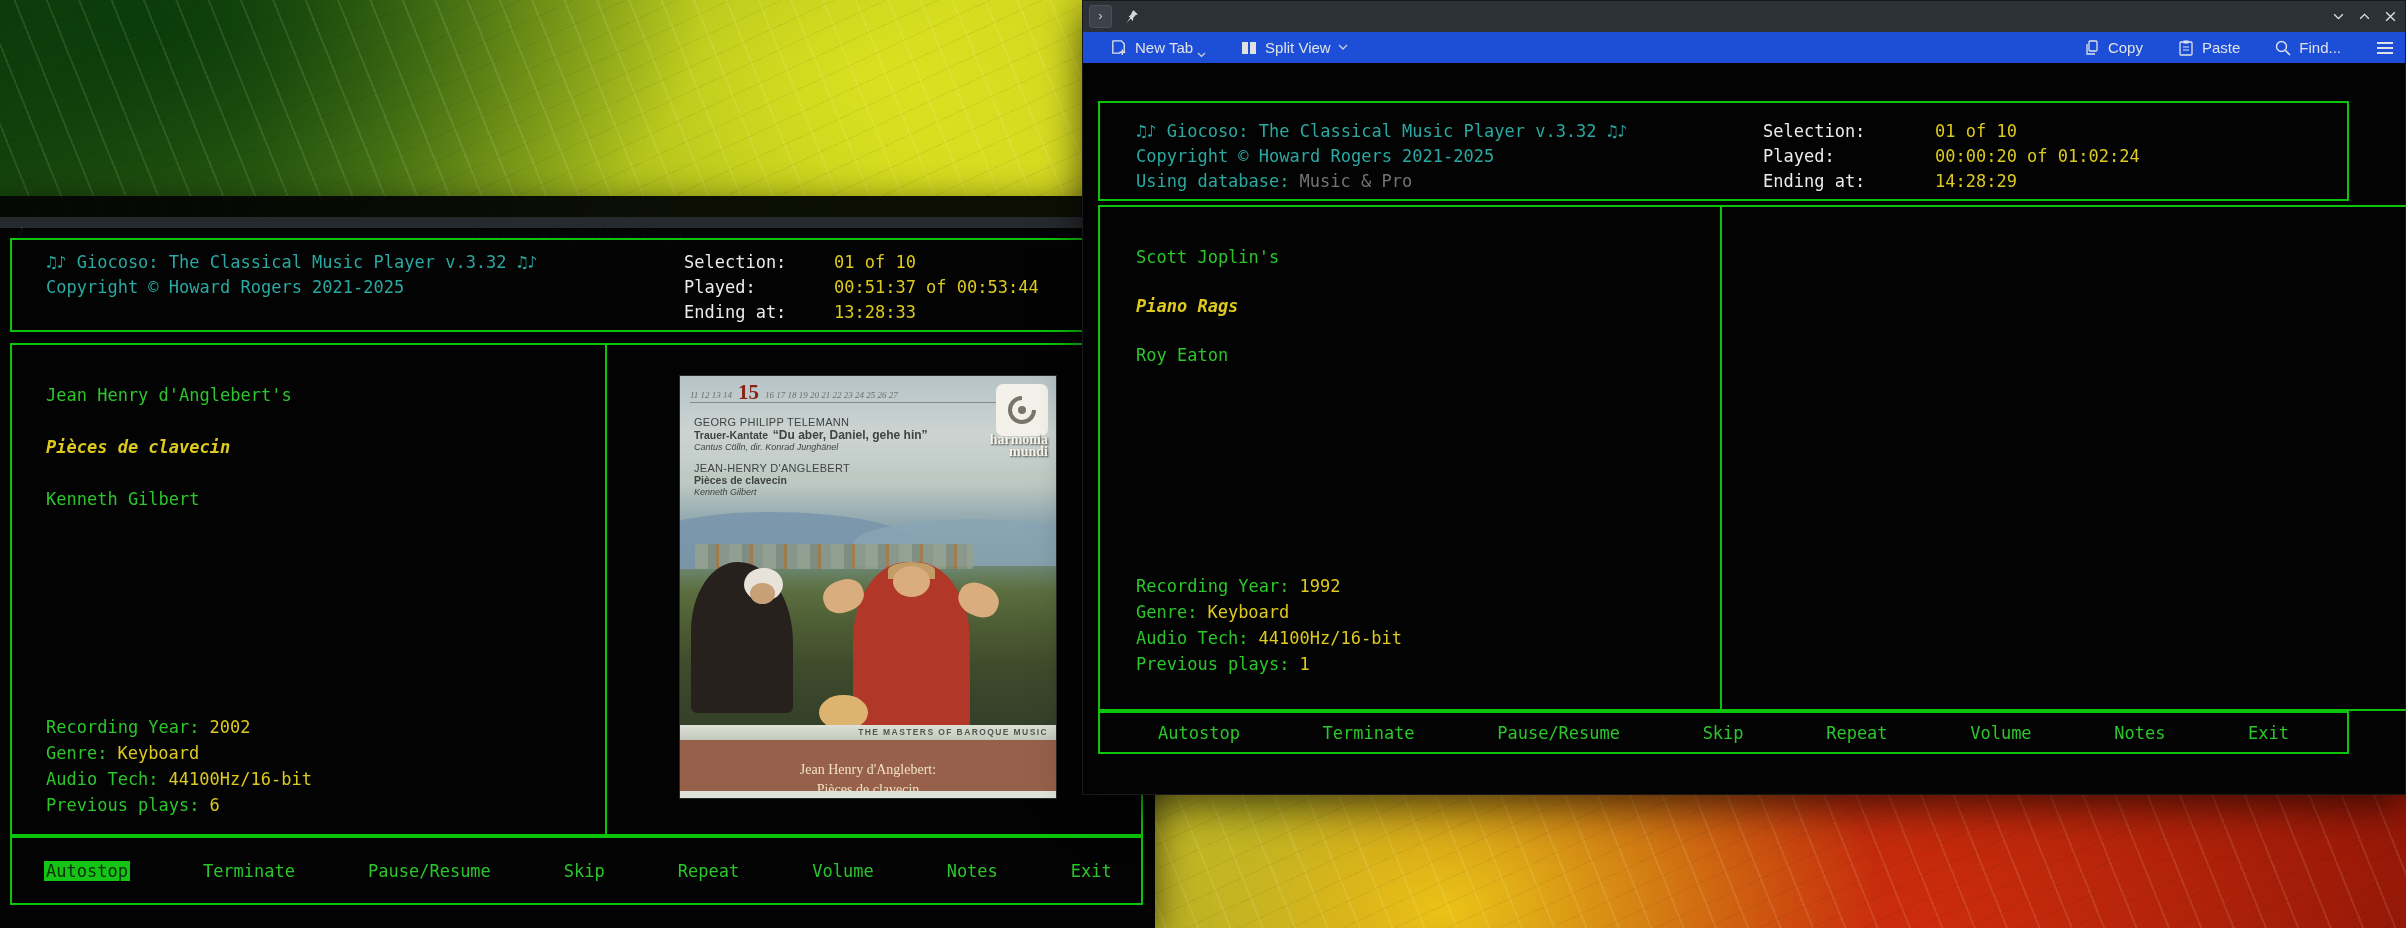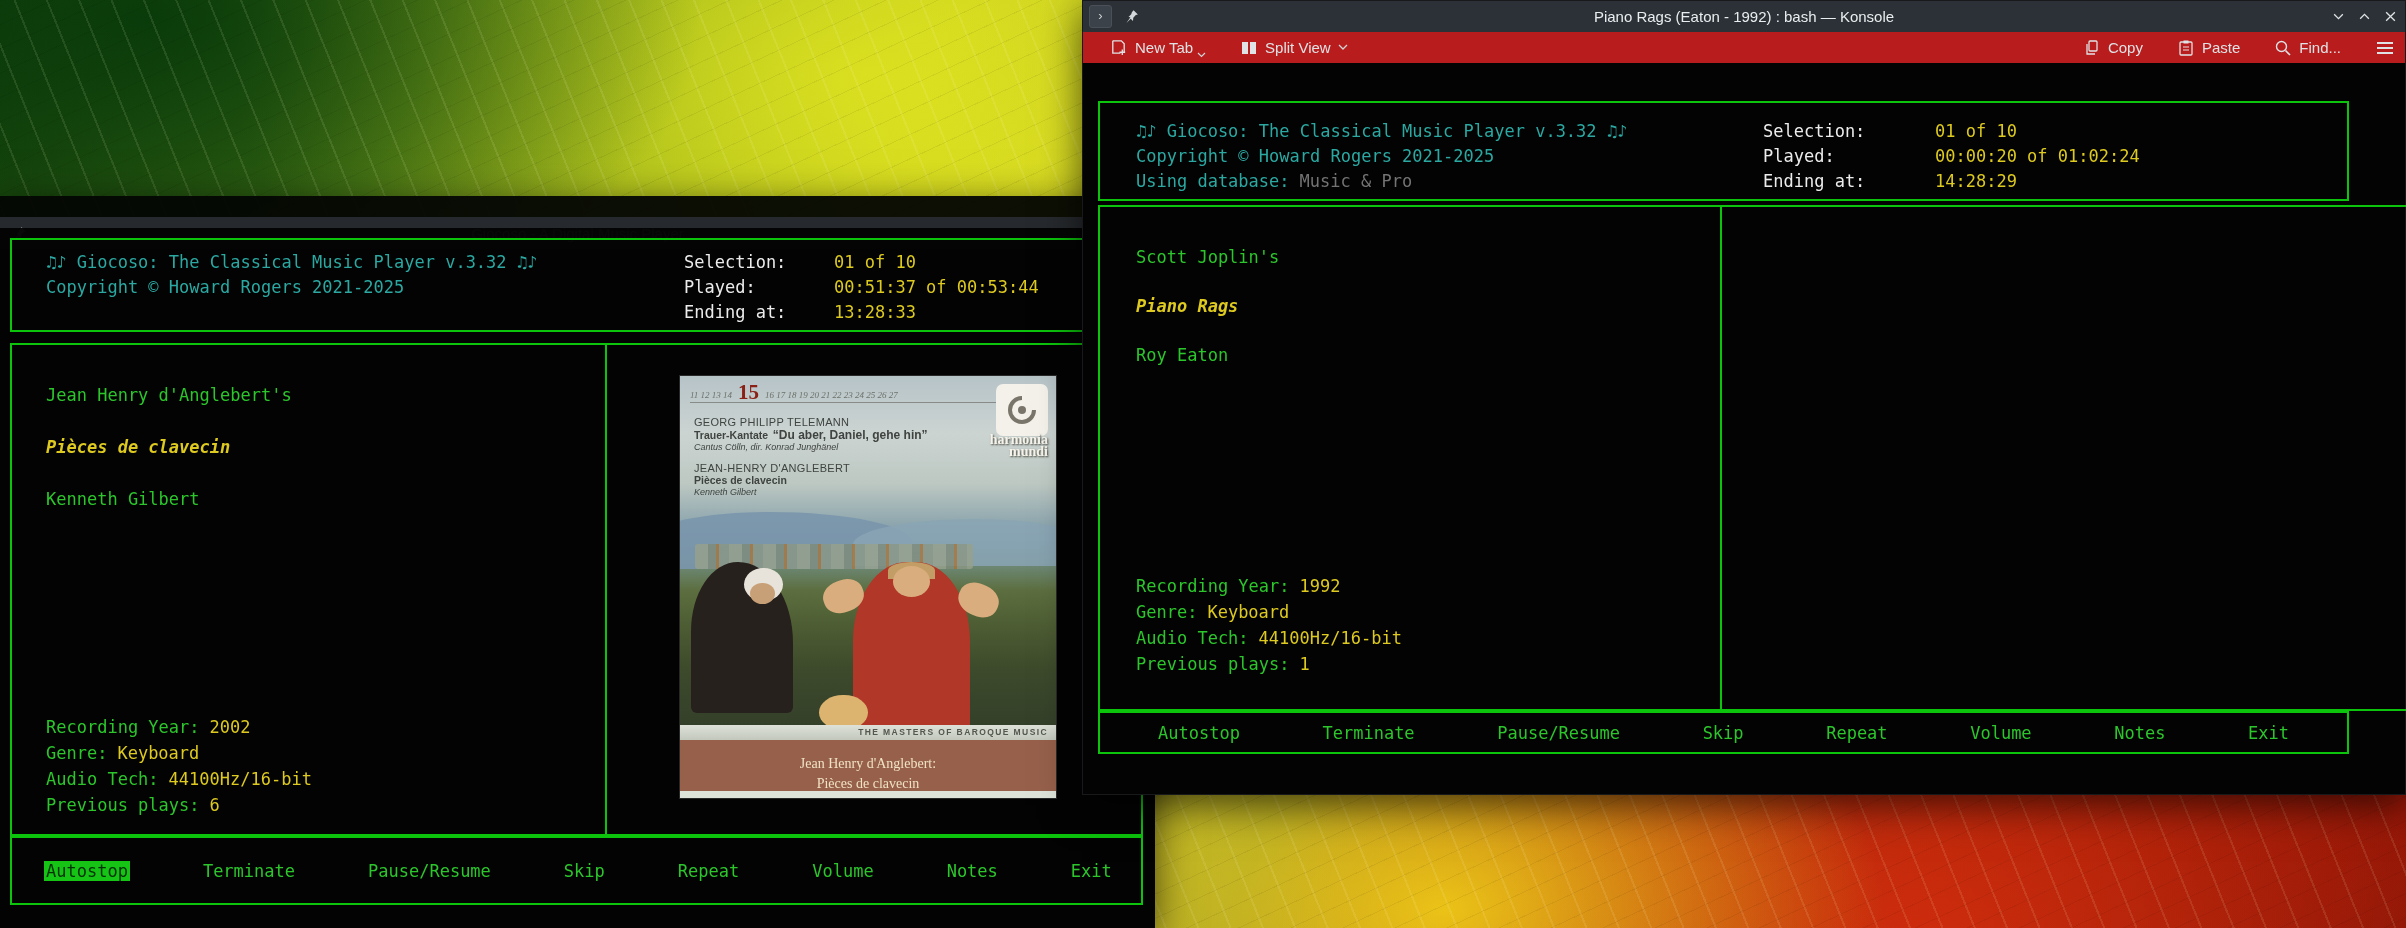--- a/index.html
+++ b/index.html
@@ -24,21 +24,21 @@
   .titlebar .wtitle{position:absolute;left:0;right:0;text-align:center;pointer-events:none;}
   .tb-btn{display:flex;align-items:center;gap:7px;color:#dfe3e6;font-size:15px;cursor:default;}
   svg{display:block;}
   
   .win-right{left:1082px;top:0;width:1324px;height:795px;background:#020202;border:1px solid #17191b;box-sizing:border-box;}
   .win-right .titlebar{background:#2b3136;height:31px;}
   .chevbox{width:21px;height:21px;margin-left:6px;background:#3c4249;border:1px solid #4a5057;border-radius:3px;
     color:#cfd4d8;font-size:13px;line-height:19px;text-align:center;}
   .pin{margin-left:12px;}
   .winctl{position:absolute;right:8px;top:0;height:31px;display:flex;align-items:center;gap:13px;}
-  .toolbar{height:31px;background:#b91c1c;display:flex;align-items:center;padding:0 10px 0 26px;gap:34px;border-bottom:1px solid #202428;}
+  .toolbar{height:31px;background:#1d4ed8;display:flex;align-items:center;padding:0 10px 0 26px;gap:34px;border-bottom:1px solid #202428;}
   .toolbar .spacer{flex:1;}
   .chev-under{transform:translateY(7px);margin-left:-3px;}
   
   .term{position:absolute;left:0;right:0;bottom:0;background:rgba(2,3,2,.97);
     font-family:"DejaVu Sans Mono","Liberation Mono",monospace;font-size:17px;color:#2cc62c;}
   .gbox{position:absolute;border:2px solid #0cc40c;box-sizing:border-box;}
   .teal{color:#2ba8a2;}
   .gold{color:#737373;}
   .green{color:#2cc62c;}
   .hline{line-height:25px;white-space:pre;}
@@ -84,21 +84,21 @@
   .cr-name{font-size:11px;letter-spacing:.3px;}
   .cr-work{font-size:10.5px;font-weight:bold;}
   .cr-quote{font-size:12px;font-weight:bold;text-align:center;}
   .cr-perf{font-size:9px;font-style:italic;margin-bottom:9px;}
   .hm-box{position:absolute;right:8px;top:8px;width:52px;height:52px;background:#f3f1ea;border-radius:7px;}
   .hm-text{position:absolute;right:8px;top:58px;text-align:right;color:#f5f3ea;
     font-family:"Liberation Serif",serif;font-weight:bold;font-size:14px;line-height:12px;text-shadow:1px 1px 2px rgba(40,40,30,.8);}
   .art-series{position:absolute;left:0;right:0;bottom:58px;height:15px;background:linear-gradient(#dde1d8,#c3c8bd);
     color:#53574e;font-size:8.5px;font-weight:bold;letter-spacing:1.4px;text-align:right;line-height:15px;padding-right:8px;box-sizing:border-box;}
   .art-caption{position:absolute;left:0;right:0;bottom:7px;height:51px;background:#96604b;color:#f0e2c4;
-    font-family:"Liberation Serif",serif;font-size:14px;text-align:center;padding-top:14px;box-sizing:border-box;line-height:20px;}
+    font-family:"Liberation Serif",serif;font-size:14px;text-align:center;padding-top:20px;box-sizing:border-box;line-height:20px;}
   .art-foot{position:absolute;left:0;right:0;bottom:0;height:7px;background:#dde3d8;}
 </style>
 </head>
 <body>
 
 <div class="screen">
 
   <div class="window win-left" style="z-index:1;">
     <div class="titlebar">
       <span class="pin">
@@ -208,21 +208,20 @@
   </div>
 
   <div class="window win-right" style="z-index:2;">
     <div class="titlebar">
       <span class="chevbox">›</span>
       <span class="pin">
         <svg width="15" height="15" viewBox="0 0 16 16">
             <path fill="#d4d8db" d="M10.2 1.2 14.8 5.8 12.6 6.5 9.9 9.2 9.6 12.8 7.2 10.4 2.6 15 6.9 8.9 4.8 8.6 7.7 5.7 8.4 3.4 Z"></path>
           </svg>
       </span>
-      <span class="wtitle">Piano Rags (Eaton - 1992) : bash — Konsole</span>
       <span class="winctl">
         <span>
             <svg width="13" height="13" viewBox="0 0 12 12">
               <polyline points="2,4 6,8 10,4" fill="none" stroke="#dfe3e6" stroke-width="1.2"></polyline>
             </svg>
           </span>
         <span>
             <svg width="13" height="13" viewBox="0 0 12 12">
               <polyline points="2,8 6,4 10,8" fill="none" stroke="#dfe3e6" stroke-width="1.2"></polyline>
             </svg>

